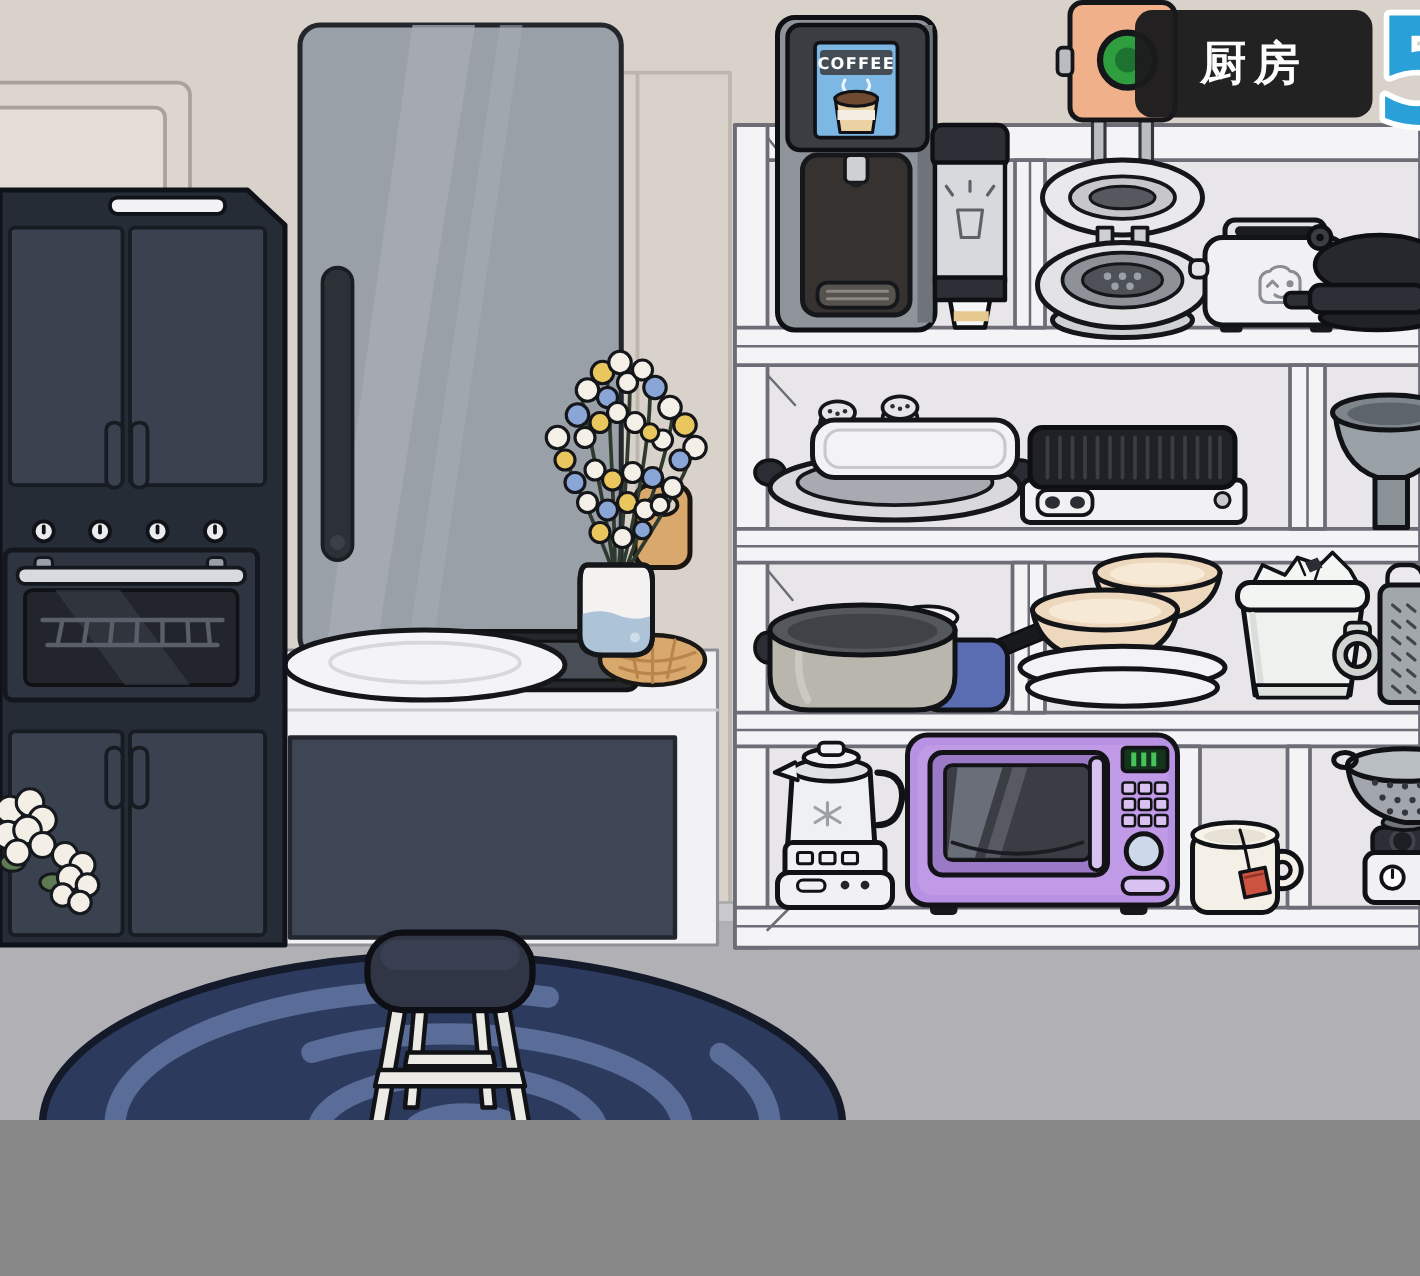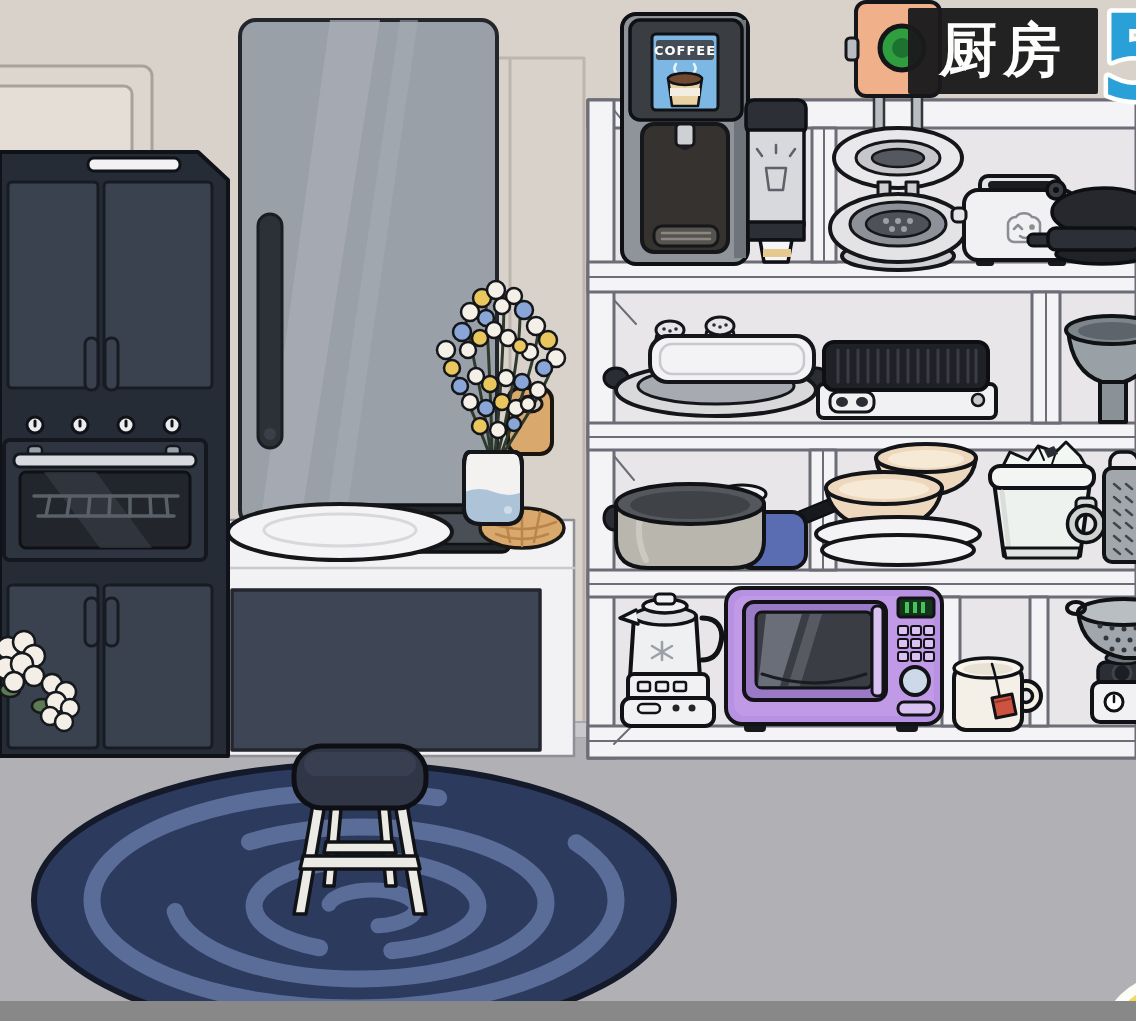--- a/index.html
+++ b/index.html
@@ -1,22 +1,22 @@
 <!DOCTYPE html>
 <html><head>
 <meta charset="utf-8">
 <style>
   html,body{margin:0;padding:0;background:#888;}
-  .scene{position:relative;width:1136px;height:1001px;overflow:hidden;
+  .scene{position:relative;width:1136px;height:896px;overflow:hidden;
          background:#eab308;font-family:"DejaVu Sans",sans-serif;}
   .scene svg{position:absolute;left:0;top:0;z-index:1;}
   svg *{stroke-linejoin:round;stroke-linecap:round;}
   .room-label{position:absolute;z-index:3;left:908px;top:8px;width:190px;height:86px;
-    background:#1b1b1d;border-radius:2px;display:flex;align-items:center;justify-content:center;
-    color:#fff;font-size:58px;font-weight:bold;letter-spacing:6px;opacity:.96;}
+    background:#1b1b1d;border-radius:14px;display:flex;align-items:center;justify-content:center;
+    color:#fff;font-size:37px;font-weight:bold;letter-spacing:6px;opacity:.96;}
 </style>
 </head>
 <body>
 
 <div class="scene">
 
 <svg width="1136" height="1021" viewBox="0 0 1136 1021">
 
   <rect x="0" y="0" width="1136" height="738" fill="#d9d2cb"></rect>
   <g>

